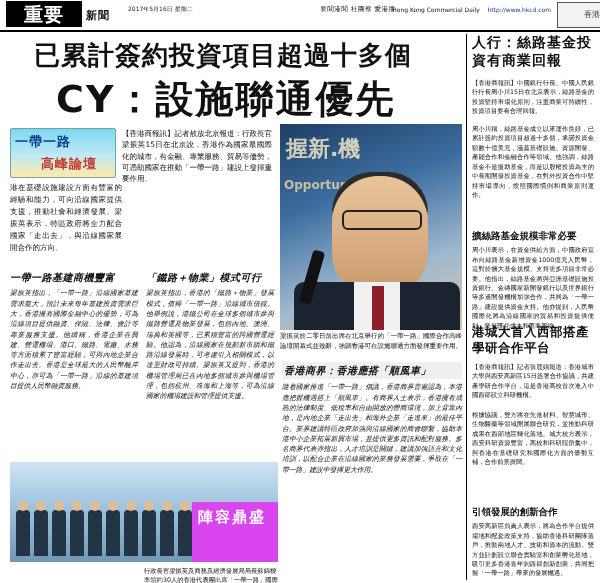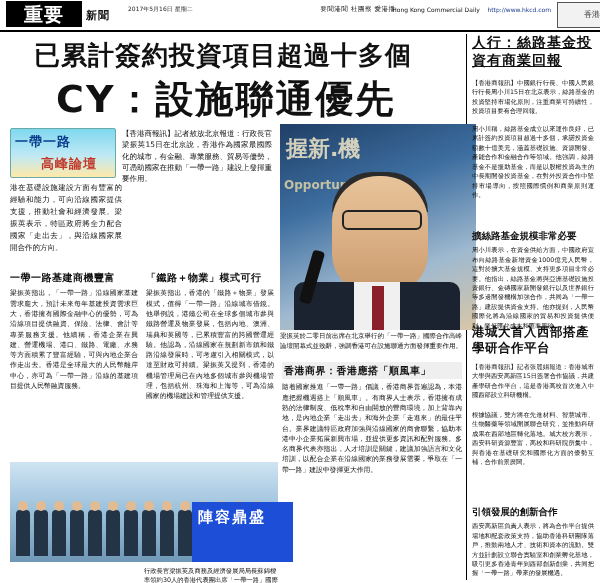--- a/index.html
+++ b/index.html
@@ -42,52 +42,52 @@
   .badge .t2{position:absolute;left:30px;top:26px;font-size:13px;font-weight:bold;color:#c0392b;letter-spacing:1px;}
 
   .lead{position:absolute;left:118px;top:96px;width:150px;font-size:7.5px;line-height:1.5;
     color:#111;text-align:justify;}
   .deck{position:absolute;left:6px;top:150px;width:112px;font-size:7.5px;line-height:1.6;
     color:#111;text-align:justify;}
 
   
   .photo-main{position:absolute;left:276px;top:92px;width:182px;height:206px;
     background:linear-gradient(160deg,#1f3f66 0%,#3d6ea0 35%,#9fb9cf 70%,#d9c6a8 100%);
-    overflow:hidden;padding-left:14px;}
+    overflow:hidden;}
   .photo-main .bg-text{position:absolute;left:6px;top:10px;color:#f0e6c8;font-size:22px;font-weight:bold;opacity:.85;}
   .photo-main .bg-text2{position:absolute;left:4px;top:54px;color:#e8d9a8;font-size:12px;font-weight:bold;opacity:.8;}
   .photo-main .face{position:absolute;left:52px;top:52px;width:96px;height:118px;border-radius:46px 46px 40px 40px;
     background:linear-gradient(180deg,#e8c49a 0%,#d8ac80 60%,#c89a6e 100%);}
   .photo-main .hair{position:absolute;left:52px;top:48px;width:96px;height:40px;border-radius:48px 48px 0 0;background:#2b2b2b;}
   .photo-main .glasses{position:absolute;left:62px;top:86px;width:76px;height:16px;border:2px solid #222;border-radius:6px;}
   .photo-main .body{position:absolute;left:14px;top:158px;width:166px;height:56px;background:#1b2330;border-radius:10px 10px 0 0;}
   .photo-main .shirt{position:absolute;left:74px;top:158px;width:46px;height:50px;background:#f0f0f0;}
   .photo-main .tie{position:absolute;left:92px;top:162px;width:12px;height:46px;background:#8b1f2a;}
   .photo-main .mic{position:absolute;left:26px;top:126px;width:12px;height:54px;background:#111;border-radius:4px;transform:rotate(16deg);}
   .cap-main{position:absolute;left:276px;top:300px;width:182px;font-size:6.5px;line-height:1.5;color:#111;}
 
   
-  .col{position:absolute;font-size:6.8px;line-height:1.52;color:#111;text-align:justify;}
+  .col{position:absolute;font-size:6.8px;line-height:1.52;color:#111;text-align:justify;font-style:italic;}
   .sub-h{font-size:10px;font-weight:bold;display:block;margin:2px 0 3px 0;letter-spacing:.5px;}
   .sub-h.boxed{background:#efefef;padding:1px 2px;}
 
   
   .photoband{position:absolute;left:6px;top:430px;width:268px;height:100px;
     background:linear-gradient(180deg,#cfe4f2 0%,#9fc3dd 45%,#6f98b6 100%);overflow:hidden;}
   .pb-row{position:absolute;left:0;bottom:6px;width:268px;height:58px;}
   .pb-p{position:absolute;bottom:0;width:14px;height:46px;background:#243447;border-radius:4px 4px 0 0;}
   .pb-p .h{position:absolute;left:2px;top:-9px;width:10px;height:10px;border-radius:50%;background:#e2bb93;}
 
-  .redbox{position:absolute;left:188px;top:470px;width:86px;height:60px;background:#1d4ed8;padding-left:15px;}
+  .redbox{position:absolute;left:188px;top:470px;width:86px;height:60px;background:#d946ef;}
   .redbox .rt{position:absolute;left:6px;top:6px;color:#fff;font-size:15px;font-weight:bold;letter-spacing:2px;}
   .cap-band{position:absolute;left:140px;top:534px;width:136px;font-size:6.3px;line-height:1.5;color:#111;}
 
   
   .right{position:absolute;left:470px;top:32px;width:126px;height:548px;}
-  .r-h1{position:absolute;left:2px;top:2px;width:122px;font-size:14px;font-weight:bold;line-height:1.25;letter-spacing:1px;text-decoration:underline;}
+  .r-h1{position:absolute;left:2px;top:2px;width:122px;font-size:14px;font-weight:bold;line-height:1.25;letter-spacing:1px;}
   .r-src{position:absolute;font-size:6.3px;line-height:1.5;text-align:justify;color:#111;}
   .r-sub{font-size:9.5px;font-weight:bold;display:block;margin:21px 0 2px 0;}
   .r-h2{position:absolute;left:2px;width:122px;font-size:12.5px;font-weight:bold;line-height:1.3;letter-spacing:.5px;}
 </style>
 </head>
 <body>
 
 <div class="page">
 
   <div class="masthead">

